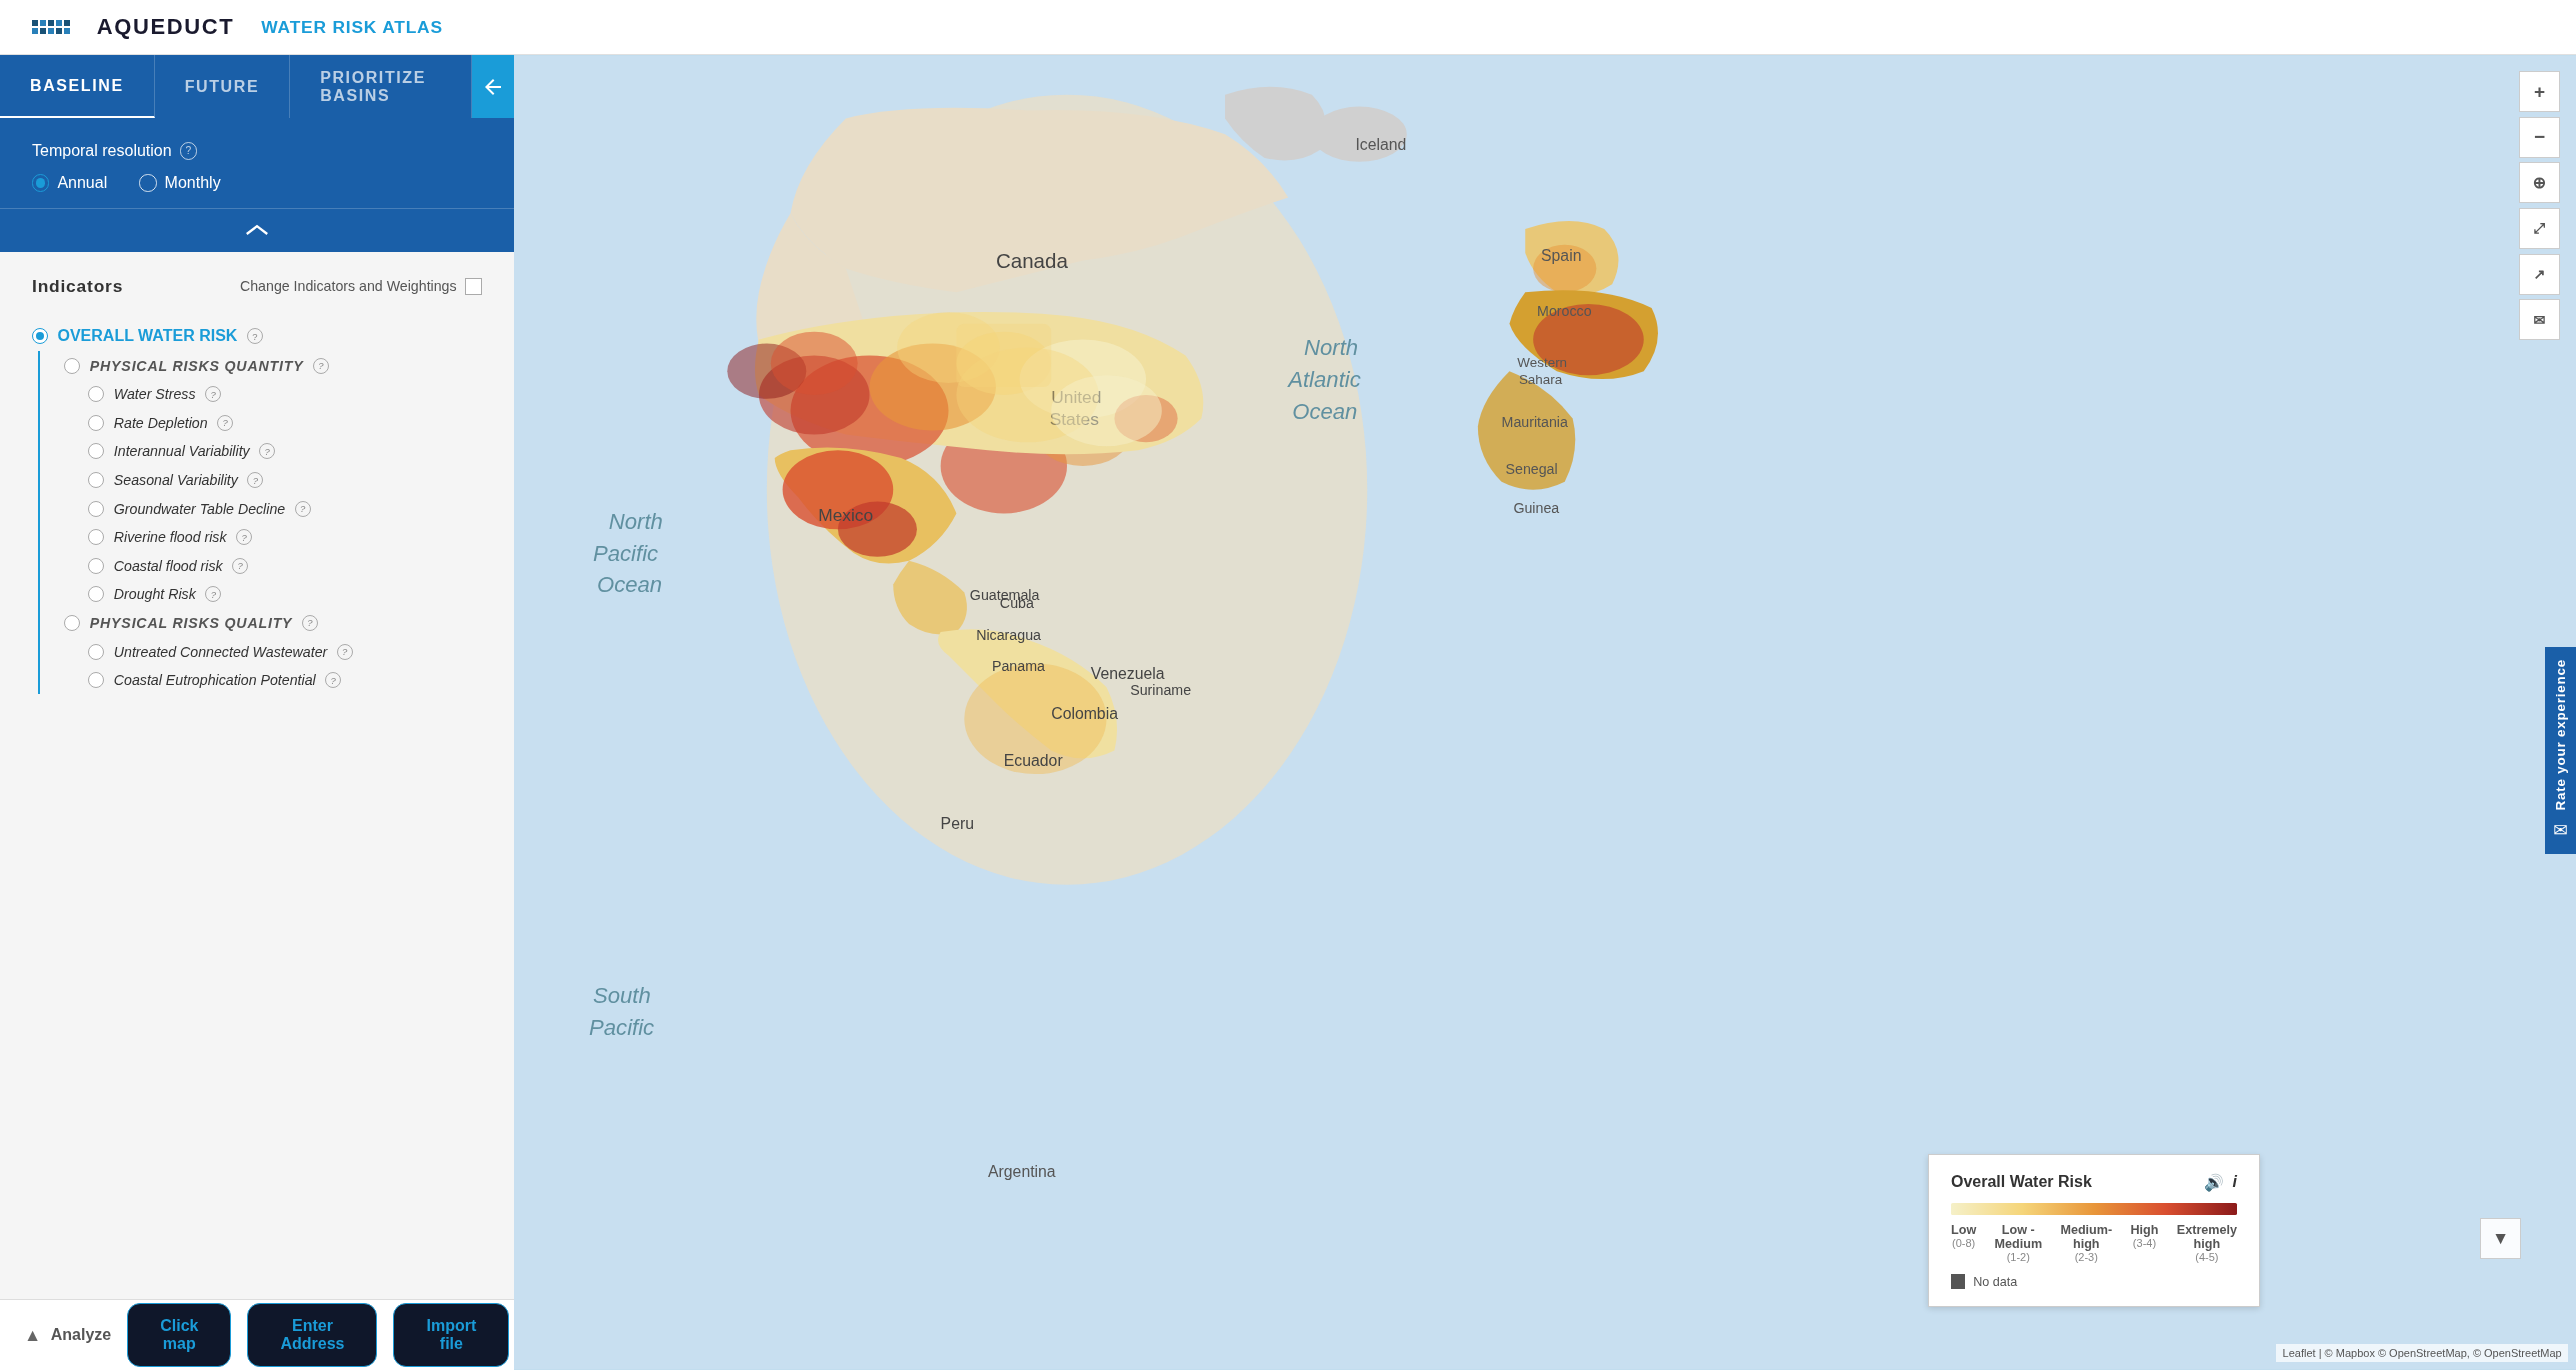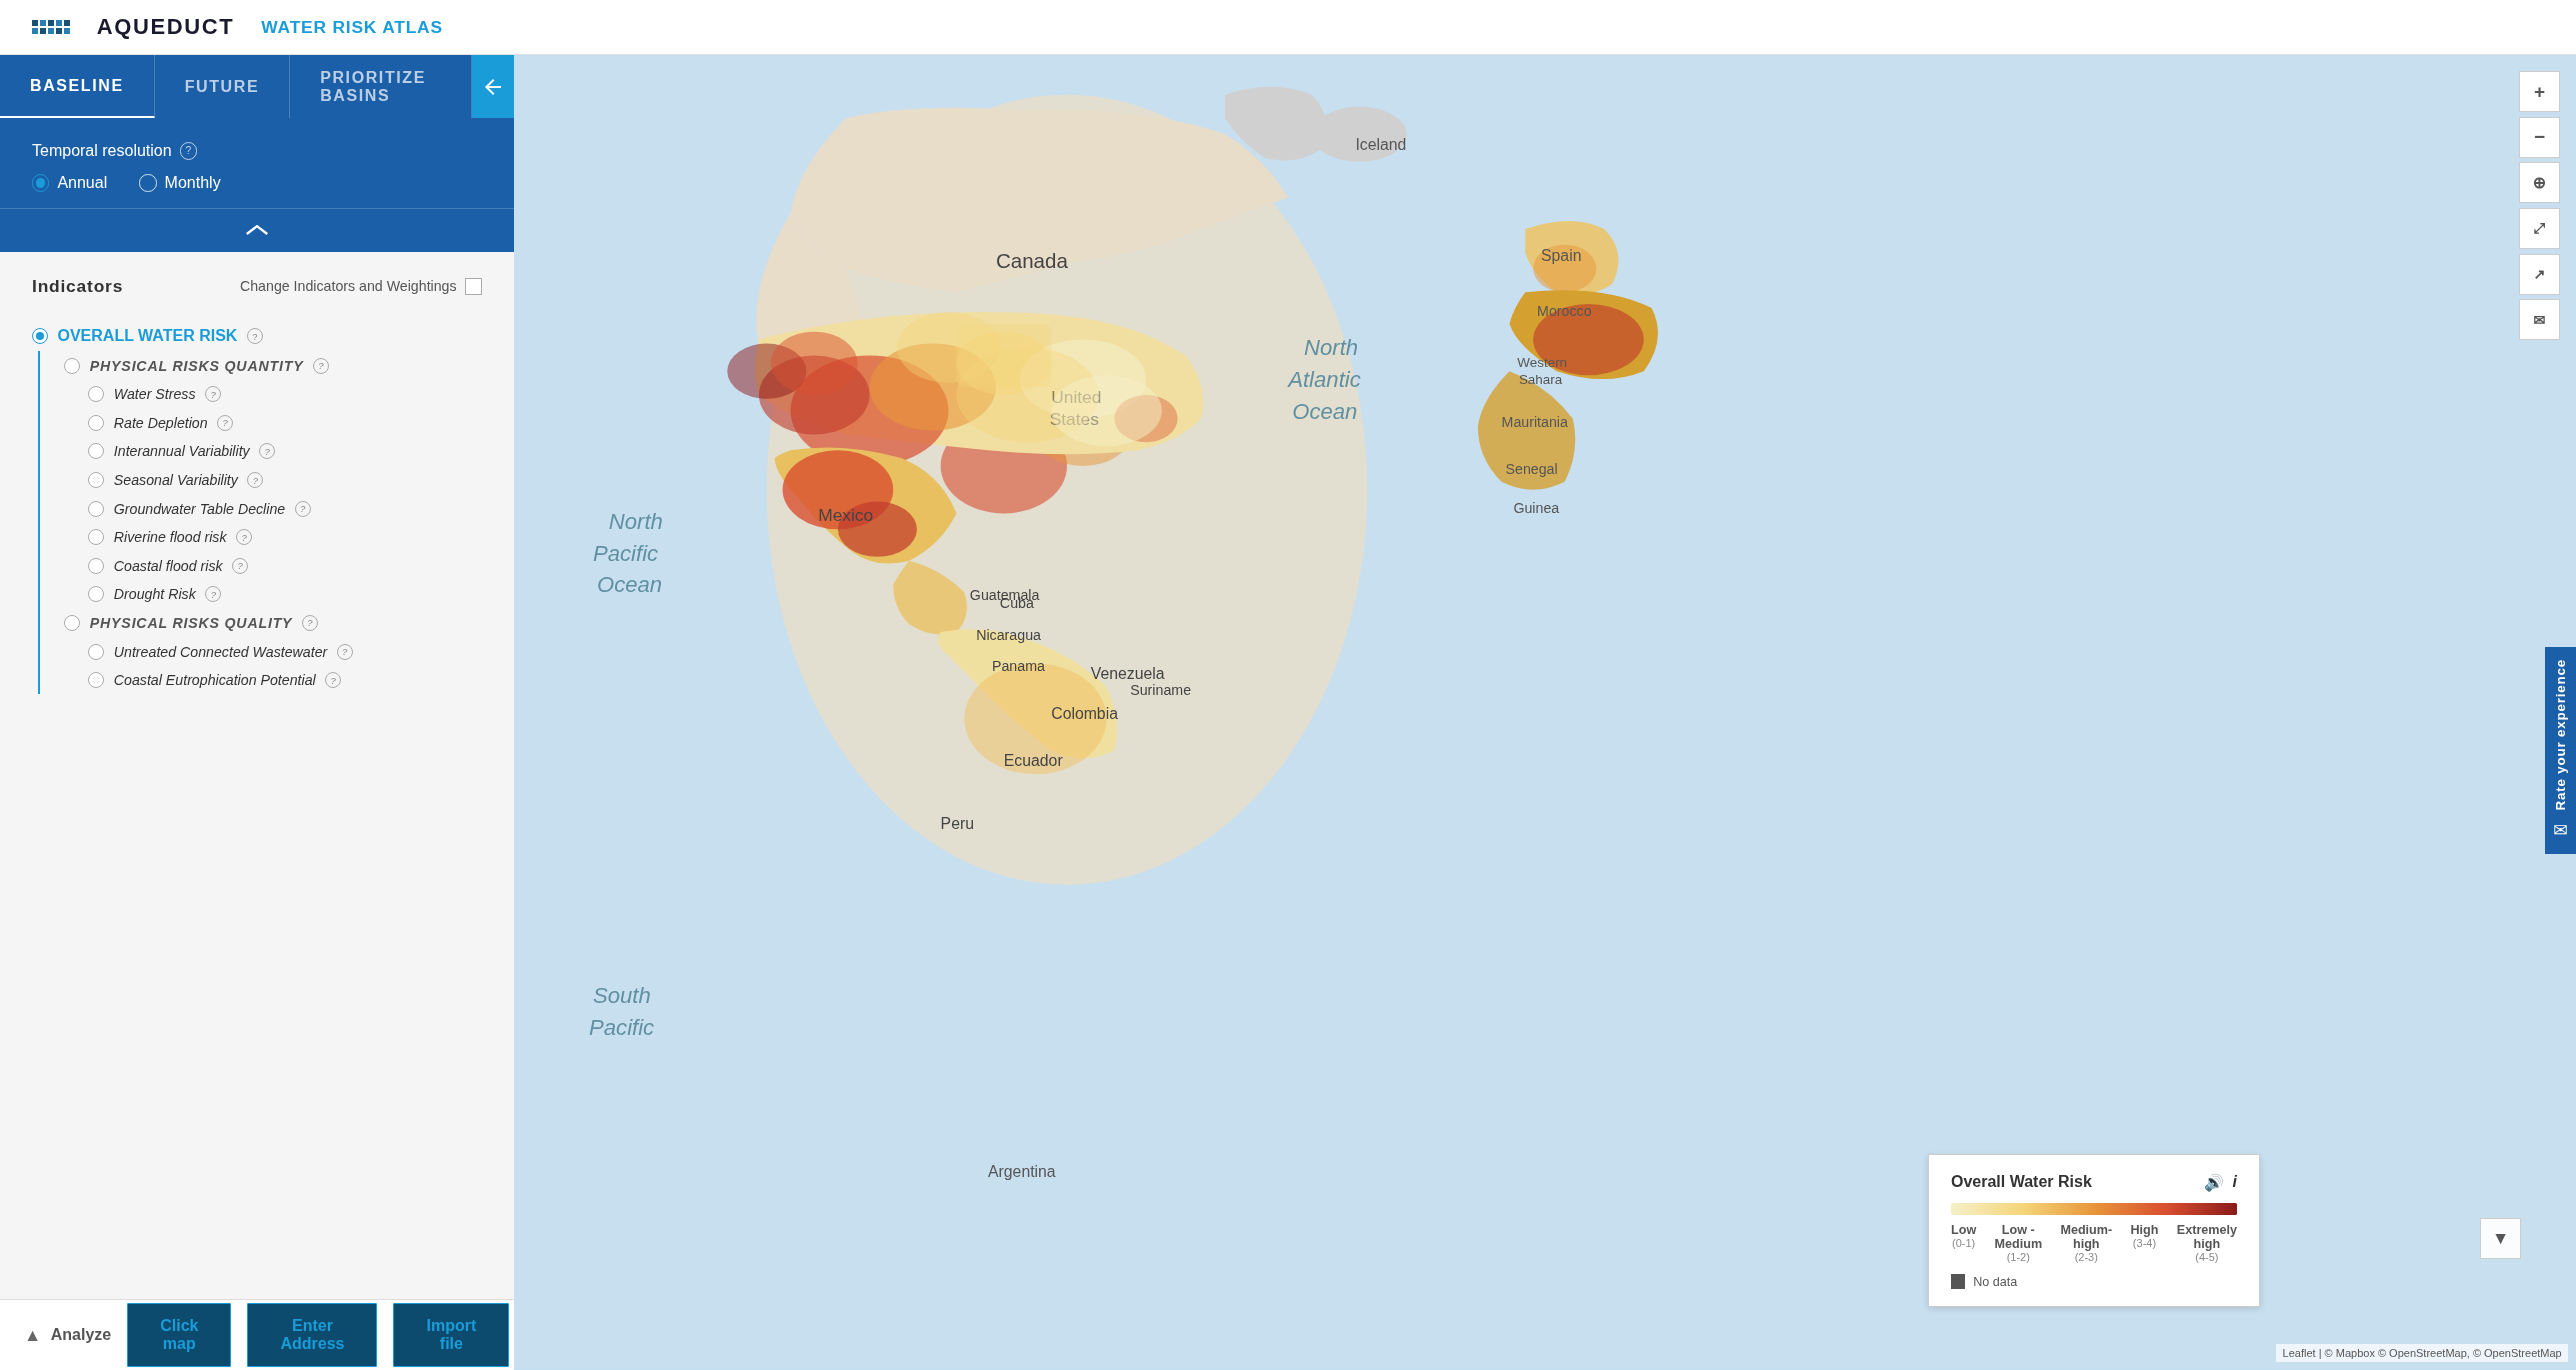--- a/index.html
+++ b/index.html
@@ -308,26 +308,26 @@
       color: #666;
     }
     .analyze-text {
       font-size: 16px;
       color: #555;
       font-weight: 600;
     }
     .action-btn {
       padding: 12.6px 32px;
       border: 1.6px solid #1a9cd8;
-      background: #0c4a6e;
+      background: #0f172a;
       color: #1a9cd8;
       font-size: 16px;
       font-weight: 600;
       cursor: pointer;
-      border-radius: 1px;
+      border-radius: 13px;
     }
 
     
     .map-area {
       flex: 1;
       position: relative;
       overflow: hidden;
       background: #a8d4e6;
     }
 
@@ -741,21 +741,21 @@
         <span>Overall Water Risk</span>
         <div class="legend-icons">
           <span style="cursor:pointer;font-size:16px;">🔊</span>
           <span style="cursor:pointer;font-size:16px;font-style:italic;">i</span>
         </div>
       </div>
       <div class="legend-gradient"></div>
       <div class="legend-labels">
         <div class="legend-label-item">
           <div class="legend-label-main">Low</div>
-          <div class="legend-label-sub">(0-1)</div>
+          <div class="legend-label-sub">(0-8)</div>
         </div>
         <div class="legend-label-item">
           <div class="legend-label-main">Low -</div>
           <div class="legend-label-main">Medium</div>
           <div class="legend-label-sub">(1-2)</div>
         </div>
         <div class="legend-label-item">
           <div class="legend-label-main">Medium-</div>
           <div class="legend-label-main">high</div>
           <div class="legend-label-sub">(2-3)</div>

